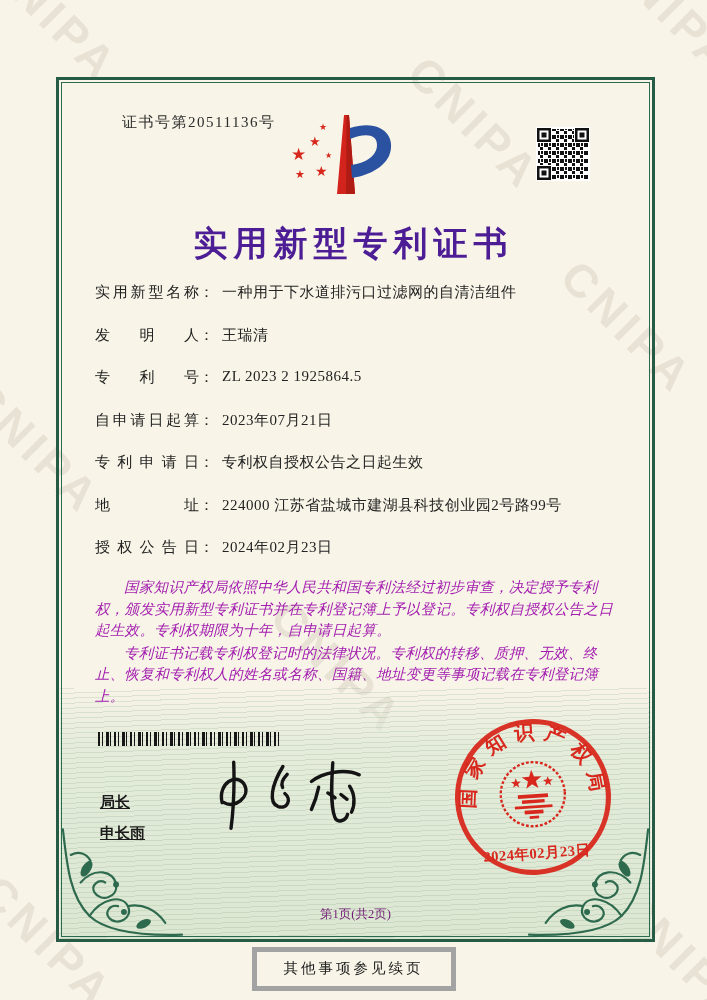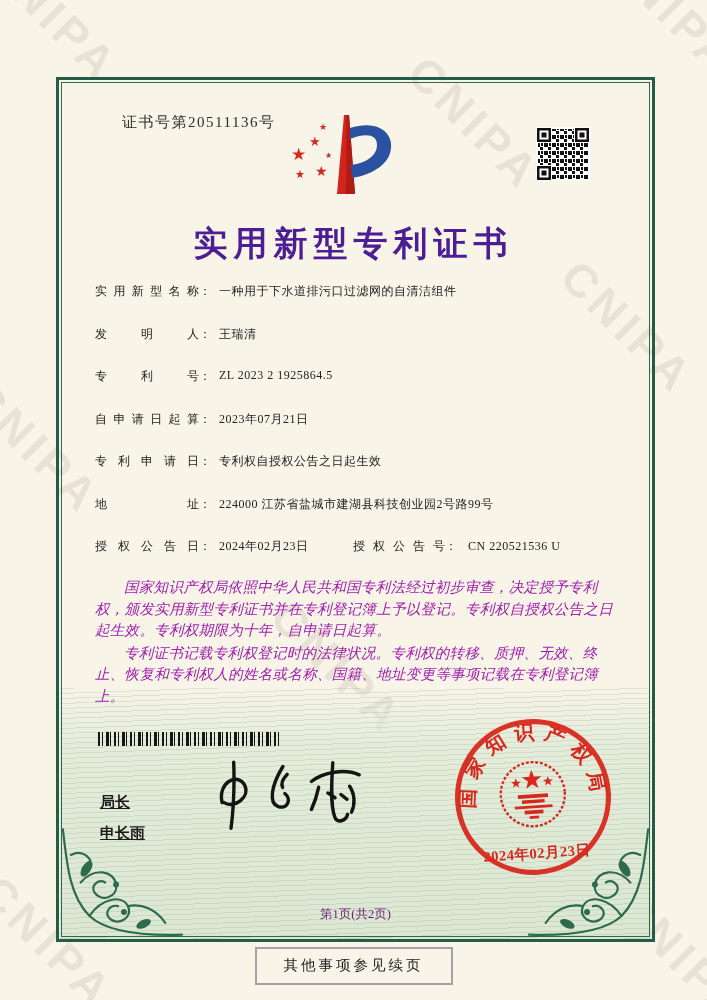--- a/index.html
+++ b/index.html
@@ -28,21 +28,21 @@
 
   
   .cert-no { position:absolute; left:99px; top:113px; font-size:15px; letter-spacing:1.5px;
              color:#2c2c2c; z-index:5;margin-left:23px; }
   .logo { position:absolute; left:289px; top:112px; z-index:5; }
 
   .title { position:absolute; left:0; top:221px; width:707px; text-align:center;
            font-size:34px; font-weight:bold; letter-spacing:6px; color:#4c1d95; z-index:5; }
 
   
-  .fields { position:absolute; left:95px; top:283px; width:527px; z-index:5; font-size:12px; color:#232323; }
+  .fields { position:absolute; left:95px; top:283px; width:527px; z-index:5; font-size:15px; color:#232323; }
   .frow { height:42.5px; position:relative; display:flex; align-items:flex-start; }
   .flabel { display:inline-block; width:104px; text-align:justify; text-align-last:justify; }
   .fcolon { display:inline-block; margin:0 2px 0 0; }
   .fvalue { display:inline-block; padding-left:6px; letter-spacing:0.5px; }
   .fpair2 { position:absolute; left:258px; top:0; }
   .fpair2 .flabel { width:92px; }
 
   
   .paras { position:absolute; left:95px; top:577px; width:523px; z-index:5;
            font-size:14.5px; line-height:21.5px; color:#a21caf; font-style:italic; }
@@ -56,21 +56,21 @@
             font-family:"Liberation Sans","DejaVu Sans",sans-serif; font-weight:600;
             font-size:15px; color:#1c1c1c; line-height:31px;text-decoration:underline; }
   .signature-svg { position:absolute; left:192px; top:752px; z-index:5; }
 
   .seal { position:absolute; left:451px; top:715px; z-index:6; transform:rotate(-4deg); }
 
   .page-info { position:absolute; left:56px; top:906px; width:599px; text-align:center;
                font-size:12.5px; color:#701a75; z-index:5; }
 
   .cont-note { position:absolute; left:50%; top:947px; transform:translateX(-50%);
-               border:2px solid #a3a3a3; padding:7px 27px 8px; font-size:14.5px; letter-spacing:3px;
+               border:5px solid #a3a3a3; padding:7px 27px 8px; font-size:14.5px; letter-spacing:3px;
                color:#222; z-index:5; background:#f8f4e7; }
 </style>
 </head>
 <body>
 
 <div class="page">
 
   <div class="wm" style="left:-30px; top:-12px;">CNIPA</div>
   <div class="wm" style="left:588px; top:-18px;">CNIPA</div>
   <div class="wm" style="left:392px; top:96px;">CNIPA</div>
@@ -186,24 +186,20 @@
     </div>
     <div class="frow">
       <span class="flabel">地址</span>
         <span class="fcolon">：</span>
       <span class="fvalue">224000 江苏省盐城市建湖县科技创业园2号路99号</span>
     </div>
     <div class="frow">
       <span class="flabel">授权公告日</span>
         <span class="fcolon">：</span>
       <span class="fvalue">2024年02月23日</span>
-      <span class="fpair2">
-        <span class="flabel">授权公告号</span><span class="fcolon">：</span>
-        <span class="fvalue">CN 220521536 U</span>
-      </span>
     </div>
   </div>
 
   <div class="paras">
     <p>国家知识产权局依照中华人民共和国专利法经过初步审查，决定授予专利权，颁发实用新型专利证书并在专利登记簿上予以登记。专利权自授权公告之日起生效。专利权期限为十年，自申请日起算。</p>
     <p>专利证书记载专利权登记时的法律状况。专利权的转移、质押、无效、终止、恢复和专利权人的姓名或名称、国籍、地址变更等事项记载在专利登记簿上。</p>
   </div>
 
   <div class="barcode"></div>
 

